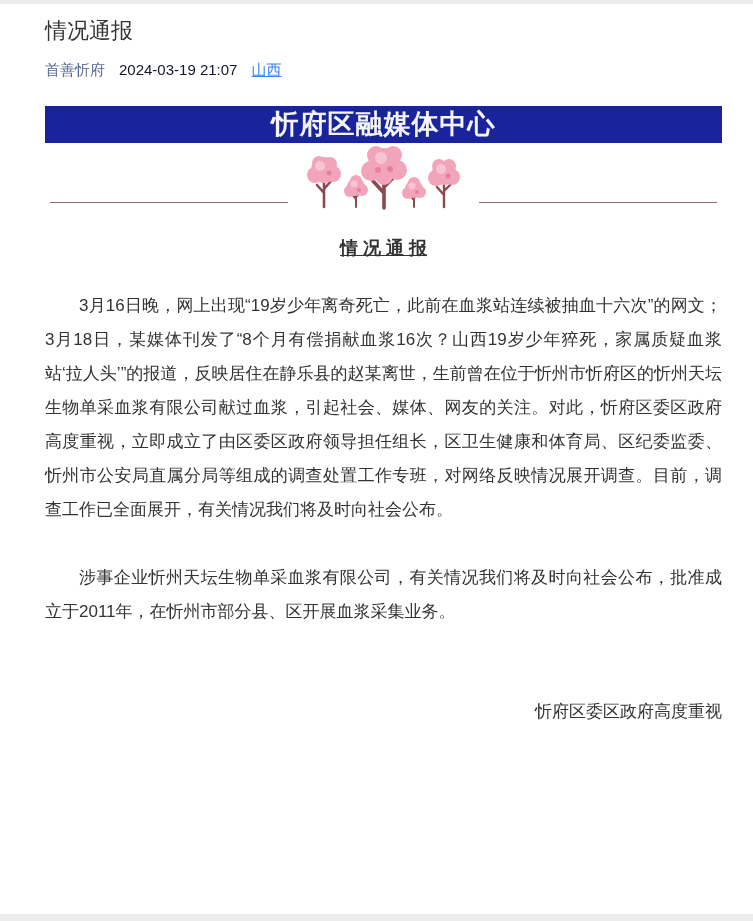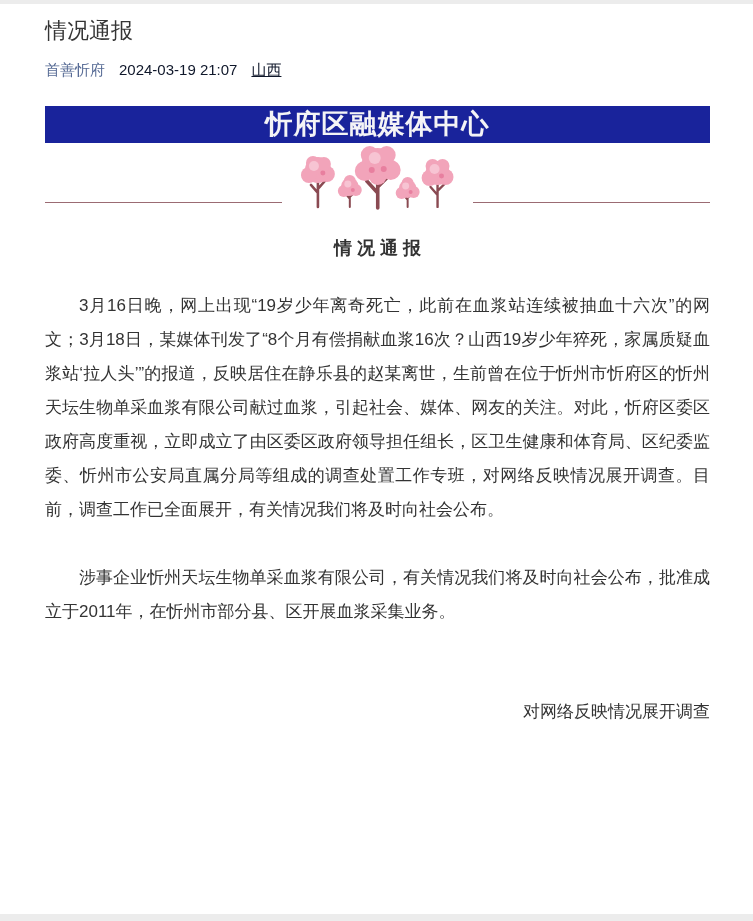--- a/index.html
+++ b/index.html
@@ -10,39 +10,39 @@
     position: relative;
   }
   .top-edge {
     height: 4px; width: 100%; background: #ececec;
   }
   .bottom-edge {
     position: absolute; left: 0; bottom: 0; height: 7px; width: 100%;
     background: #ececec;
   }
   .page {
-    padding: 10px 43px 0 45px;
+    padding: 10px 31px 0 45px;
   }
   .article-title {
     font-size: 22px;
     font-weight: 500;
     color: #353535;
     line-height: 30px;
     margin-top: 2px;
   }
   .meta-row {
     margin-top: 14px;
     font-size: 15px;
     line-height: 20px;
     display: flex;
     align-items: center;
   }
   .account-name { color: #576b95; cursor: pointer; }
   .meta-time { color: #0f172a; margin-left: 14px; }
-  .meta-region { color: #0f172a; margin-left: 14px; text-decoration: underline; }
+  .meta-region { color: #3b82f6; margin-left: 14px; text-decoration: underline; }
   .banner {
     margin-top: 26px;
     height: 37px;
     background: #19239b;
     display: flex;
     align-items: center;
     justify-content: center;
   }
   .banner-text {
     color: #f4f4f6;
@@ -65,20 +65,21 @@
   }
   .deco-line.left { margin-right: 8px; }
   .deco-line.right { margin-left: 8px; }
   .notice-heading {
     margin-top: 24px;
     text-align: center;
     font-size: 18px;
     font-weight: 700;
     color: #333333;
     line-height: 26px;
+    text-decoration: underline;
   }
   .body-text {
     margin-top: 28px;
   }
   .body-text p {
     font-size: 17px;
     line-height: 34px;
     text-align: justify;
     text-indent: 2em;
     color: #333333;
@@ -169,18 +170,18 @@
   </div>
 
   <div class="notice-heading">情 况 通 报</div>
 
   <div class="body-text">
     <p>3月16日晚，网上出现“19岁少年离奇死亡，此前在血浆站连续被抽血十六次”的网文；3月18日，某媒体刊发了“8个月有偿捐献血浆16次？山西19岁少年猝死，家属质疑血浆站‘拉人头’”的报道，反映居住在静乐县的赵某离世，生前曾在位于忻州市忻府区的忻州天坛生物单采血浆有限公司献过血浆，引起社会、媒体、网友的关注。对此，忻府区委区政府高度重视，立即成立了由区委区政府领导担任组长，区卫生健康和体育局、区纪委监委、忻州市公安局直属分局等组成的调查处置工作专班，对网络反映情况展开调查。目前，调查工作已全面展开，有关情况我们将及时向社会公布。</p>
     <p>涉事企业忻州天坛生物单采血浆有限公司，有关情况我们将及时向社会公布，批准成立于2011年，在忻州市部分县、区开展血浆采集业务。</p>
   </div>
 
   <div class="signature-block">
-    <div>对网络反映情况展开调查</div>
+    <div>忻府区委区政府高度重视</div>
   </div>
 
 </div>
 
 <div class="bottom-edge"></div>
 
 </body></html>

